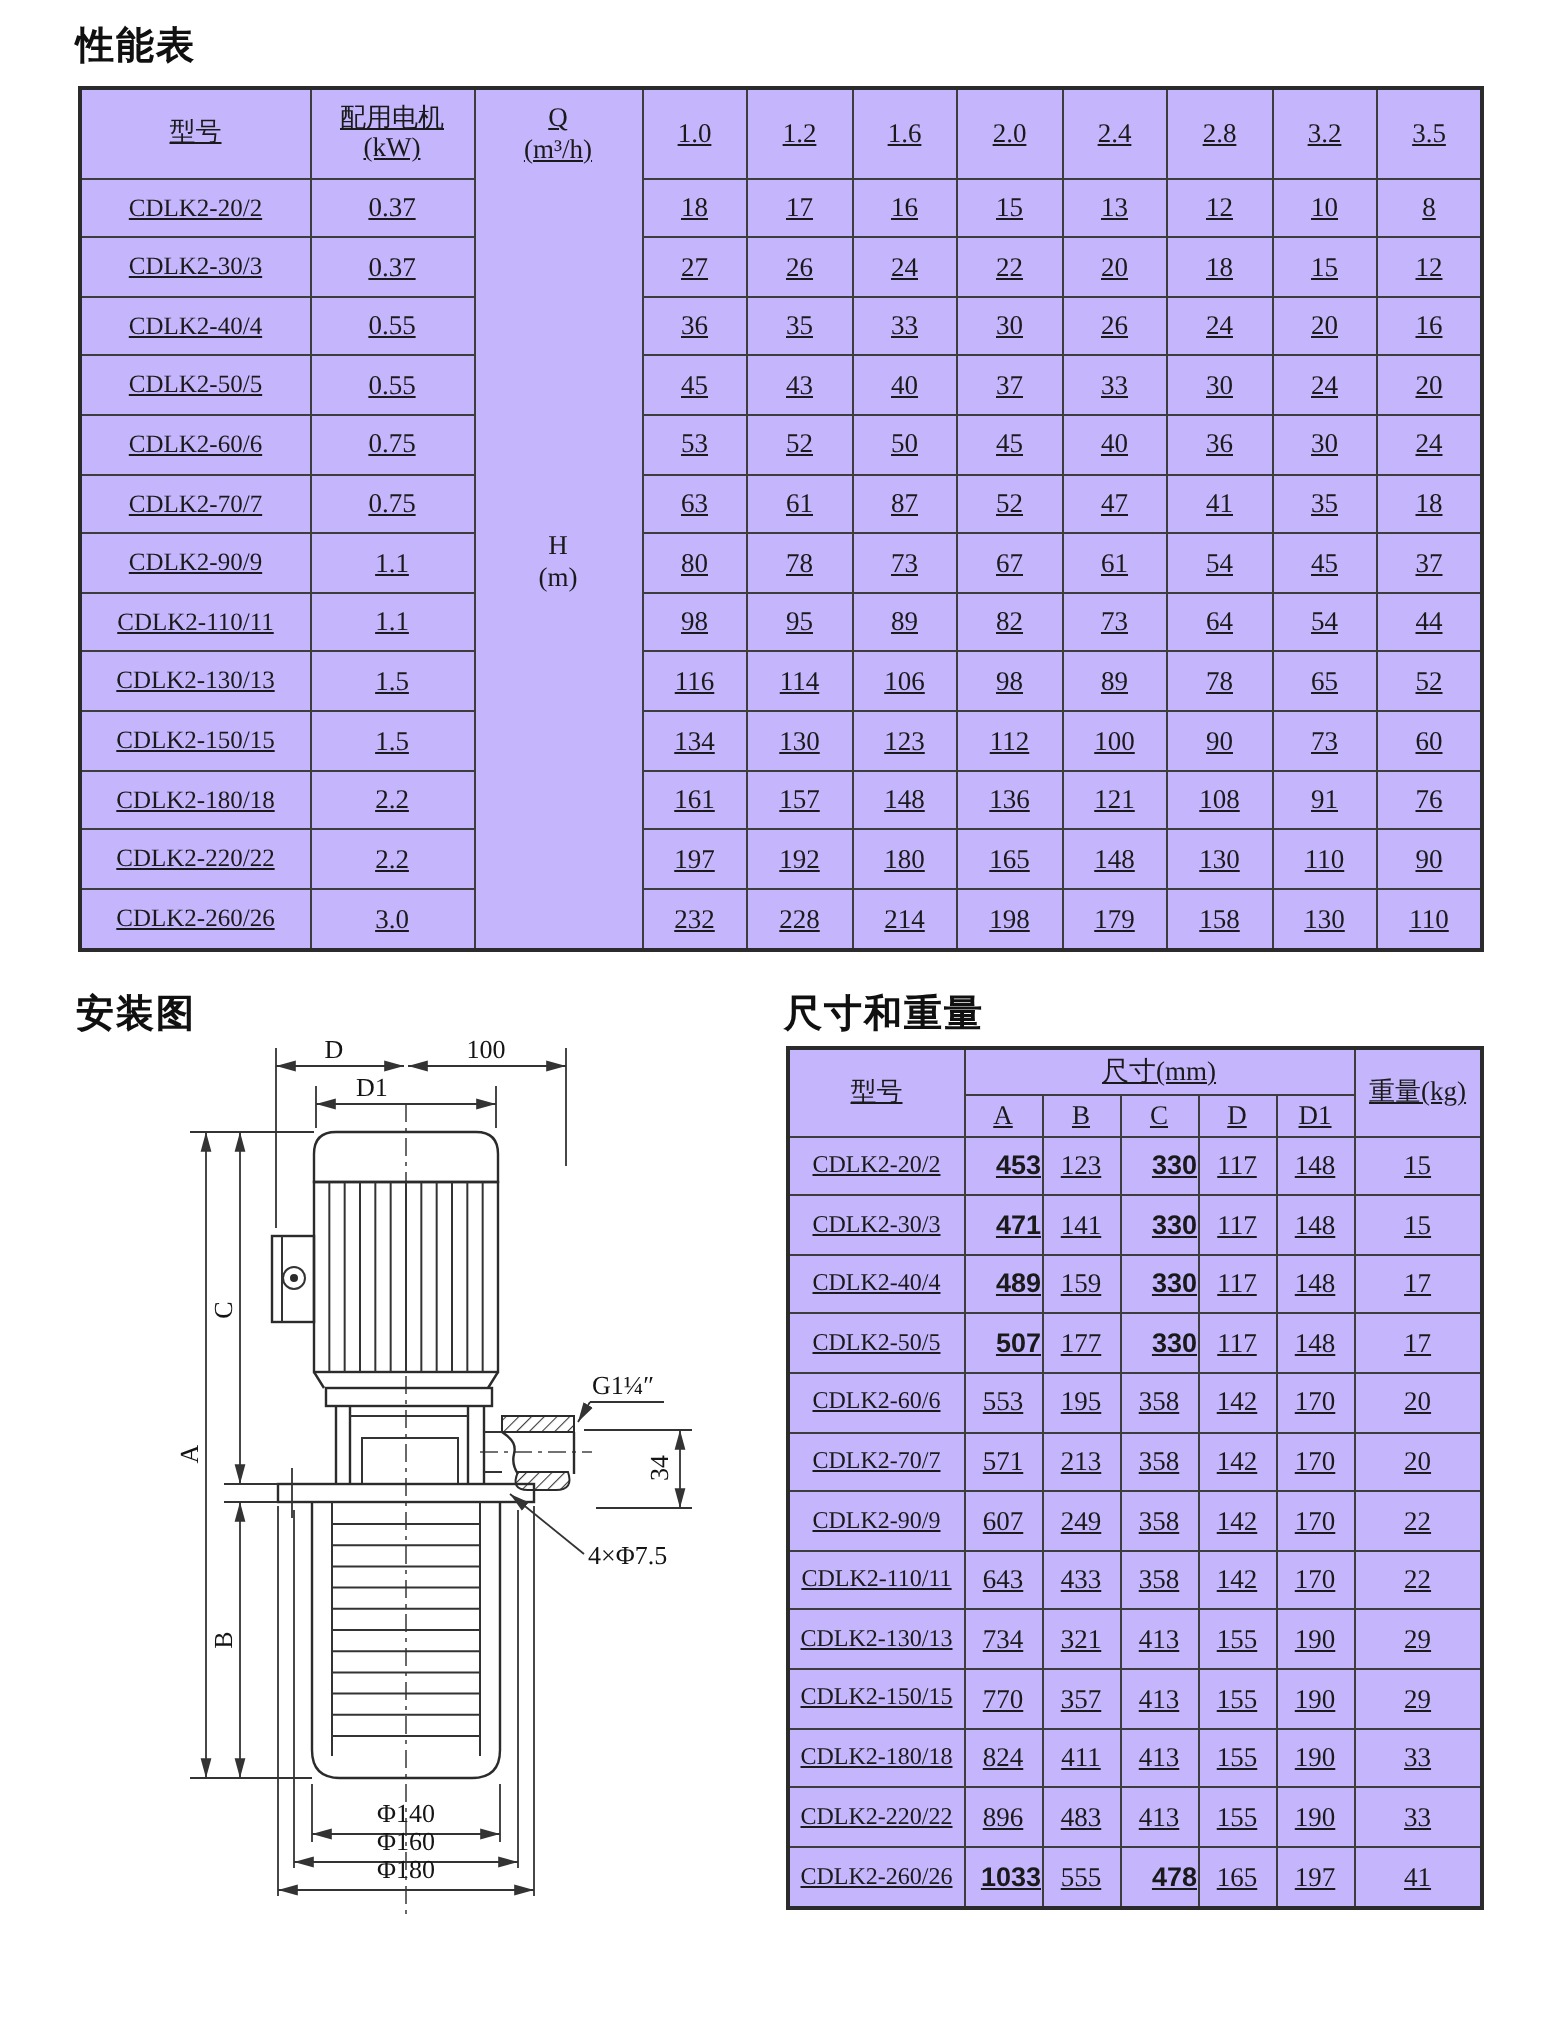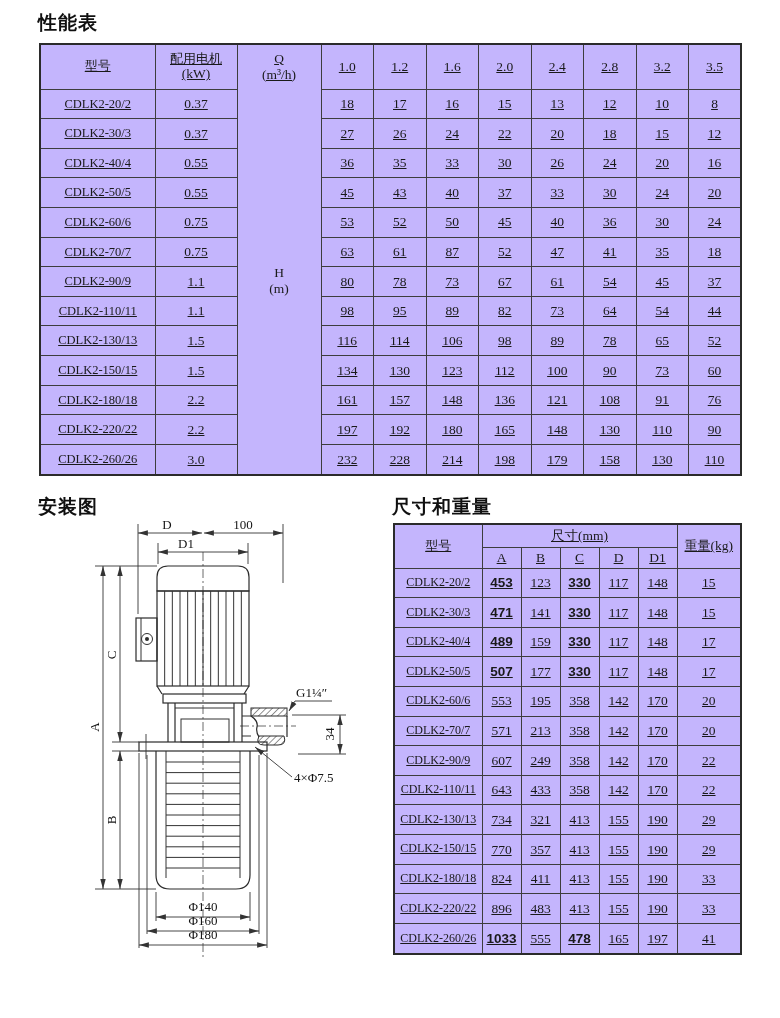--- a/index.html
+++ b/index.html
@@ -14,21 +14,21 @@
         font-weight:normal;font-size:13.5px;color:#1a1a1a;line-height:1.15;}
   .cjk{font-size:13px;}
   #t1 tr.hrow{height:45px;}
   #t2 tr.h2a{height:23px;}
   #t2 tr.h2b{height:21px;}
   td.model{font-size:12.5px;text-align:center;}
   #t2 td.model{font-size:12px;}
   .qcell{position:relative;vertical-align:top;}
   .qtop{padding-top:6px;}
   .hmid{position:absolute;top:220px;left:0;right:0;}
-  .bv{font-family:"Liberation Sans",sans-serif;font-weight:bold;font-size:13.5px;}
+  .bv{font-family:"Liberation Sans",sans-serif;font-weight:bold;font-size:13.5px;text-align:right;}
   #footer-note{font-size:14px;color:#141414;letter-spacing:0.5px;}
   #diagram-svg{position:absolute;left:0;top:0;pointer-events:none;}
   .ol{fill:none;stroke:#2b2b2b;stroke-width:1.2;}
   .thin{fill:none;stroke:#333;stroke-width:1;}
   .dim{fill:none;stroke:#333;stroke-width:0.9;}
   .cl{fill:none;stroke:#444;stroke-width:0.8;stroke-dasharray:9 3 2 3;}
   .dtxt{font-family:"Liberation Serif",serif;font-size:13px;fill:#141414;}
 </style>
 </head>
 <body>

